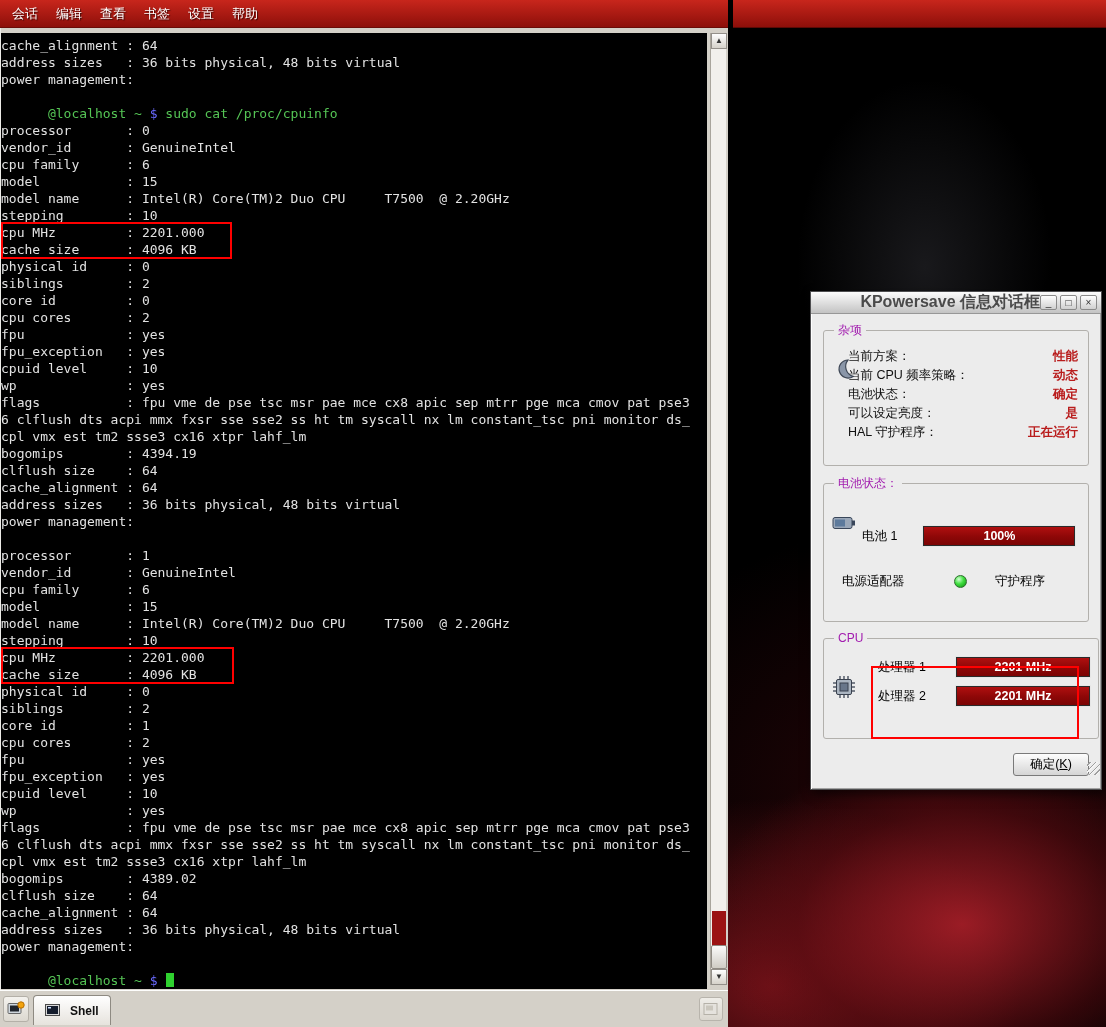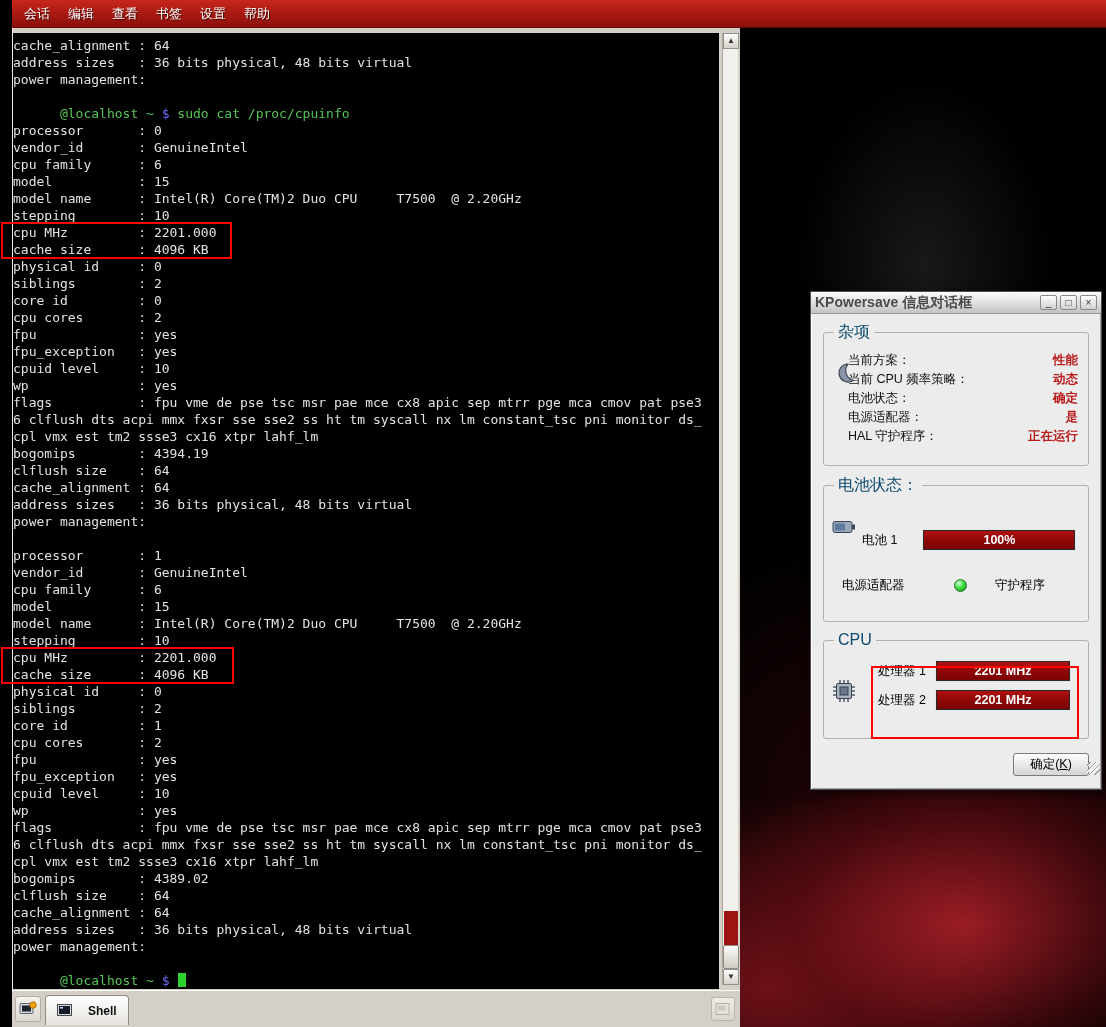--- a/index.html
+++ b/index.html
@@ -13,21 +13,21 @@
     background:
       radial-gradient(ellipse 300px 210px at 62% 90%, rgba(175,32,42,.85), rgba(95,12,18,.5) 55%, transparent 85%),
       radial-gradient(ellipse 330px 250px at 12% 96%, rgba(140,22,30,.8), transparent 75%),
       radial-gradient(ellipse 420px 330px at 55% 78%, rgba(70,9,14,.55), transparent 85%),
       radial-gradient(ellipse 170px 250px at 52% 26%, rgba(82,82,92,.30), transparent 75%),
       #000; }
   .video-topbar { position:absolute; left:733px; top:0; width:373px; height:28px; z-index:5;
     background:linear-gradient(#c8261c,#8d0f0a); border-bottom:1px solid #5c0a06; }
 
   
-  .konsole { position:absolute; left:0; top:0; width:728px; height:957px; background:#d4d0c8; z-index:10;margin-left:12px; }
+  .konsole { position:absolute; left:0; top:0; width:728px; height:957px; background:#d4d0c8; z-index:10; }
   .menubar { height:28px; background:linear-gradient(#c8261c,#8d0f0a); border-bottom:1px solid #6b0b07;
     display:flex; align-items:center; padding-left:3px; }
   .menu-item { color:#fff; font-size:13px; padding:0 9px; line-height:28px; cursor:default;
     text-shadow:1px 1px 1px rgba(0,0,0,.65); }
 
   .term-frame { position:absolute; left:0; top:28px; width:728px; height:962px; background:#d4d0c8;
     border-left:1px solid #ecebe7; }
   .term { position:absolute; left:0; top:5px; width:706px; height:956px; background:#000; overflow:hidden;
     font-family:"DejaVu Sans Mono","Liberation Mono",monospace; font-size:13px; color:#e2e2e2;
     padding:4px 0 0 0; }
@@ -45,39 +45,39 @@
   .sb-marker { position:absolute; left:1px; width:14px; top:862px; height:37px; background:#9b1313; }
   .sb-thumb { position:absolute; left:0; bottom:0; width:16px; height:24px;
     background:linear-gradient(#fbfbfa,#cfccc4); border:1px solid #8f8b83; border-radius:2px; cursor:grab; }
 
   
   .tabbar { position:absolute; left:0; top:990px; width:728px; height:37px; background:#d4d0c8; border-top:1px solid #fdfdfc; }
   .tbtn { position:absolute; width:26px; height:26px; top:5px; display:flex; align-items:center; justify-content:center;
     border:1px solid #b4b0a8; border-radius:3px; background:linear-gradient(#f4f2ee,#dcd8d0); cursor:pointer; }
   .tbtn.left { left:3px; }
   .tbtn.right { left:699px; width:24px; height:24px; top:6px; opacity:.85; }
-  .tab { position:absolute; left:33px; top:4px; height:30px; padding:0 11px; display:flex; align-items:center; gap:16px;
+  .tab { position:absolute; left:33px; top:4px; height:30px; padding:0 11px; display:flex; align-items:center; gap:10px;
     background:linear-gradient(#ffffff,#e6e3dd); border:1px solid #8e8a82; border-bottom:none;
     border-radius:4px 4px 0 0; cursor:pointer; }
   .tab-label { font-size:12px; font-weight:bold; color:#101010; }
 
   
   .dialog { position:absolute; left:810px; top:291px; width:292px; height:499px; z-index:40;
     background:#ececec; border:1px solid #4e4e50;
     box-shadow: inset 1px 1px 0 #fff, inset -1px -1px 0 #a2a2a2, 3px 4px 10px rgba(0,0,0,.6); }
   .titlebar { height:22px; background:linear-gradient(#fcfcfc,#c3c3c3); border-bottom:1px solid #979797;
     display:flex; align-items:center; padding:0 4px; }
-  .title { flex:1; text-align:left; font-size:14px; font-weight:bold; color:#4a4a4a; }
+  .title { flex:1; text-align:right; font-size:16px; font-weight:bold; color:#4a4a4a; }
   .winbtns { display:flex; gap:3px; }
   .wbtn { width:17px; height:15px; border:1px solid #8a8a8a; border-radius:2px;
     background:linear-gradient(#fefefe,#d0d0d0); color:#333; font-size:10px; line-height:13px; text-align:center; cursor:pointer; }
 
   .dlg-body { position:relative; padding:8px 12px 0; }
   fieldset.grp { position:relative; border:1px solid #b2b0ac; border-radius:3px; margin-bottom:9px; padding:4px 8px 6px; }
-  fieldset legend { font-size:16px; color:#0c4a6e; padding:0 4px; margin-left:2px; }
+  fieldset legend { font-size:12px; color:#a21caf; padding:0 4px; margin-left:2px; }
   .grp-misc { height:144px; } .grp-bat { height:147px; } .grp-cpu { height:108px; }
   .group-icon { position:absolute; left:8px; }
   .grp-misc .group-icon { top:18px; }
   .grp-bat  .group-icon { top:22px; }
   .grp-cpu  .group-icon { top:30px; }
 
   .info-rows { margin:4px 2px 0 16px; }
   .info-row { display:flex; justify-content:space-between; font-size:12.5px; line-height:19px; }
   .info-label { color:#111; }
   .info-value { font-weight:bold; color:#b91c1c; }
@@ -88,21 +88,21 @@
     color:#fff; font-weight:bold; font-size:12.5px; display:flex; align-items:center; justify-content:center; }
   .bat-row { display:flex; align-items:center; gap:26px; margin:30px 0 0 30px; font-size:12.5px; }
   .pbar.bat-bar { width:152px; }
   .adapter-row { display:flex; align-items:center; margin:27px 0 0 10px; font-size:12.5px; }
   .adapter-label { width:112px; }
   .led { width:13px; height:13px; border-radius:50%; border:1px solid #2c6e2c;
     background:radial-gradient(circle at 35% 30%, #d2ffd2, #3fdf3f 45%, #0f8a0f); }
   .adapter-status { margin-left:28px; }
 
   .cpu-rows { margin:8px 0 0 46px; }
-  .cpu-row { display:flex; align-items:center; gap:4px; margin-bottom:9px; }
+  .cpu-row { display:flex; align-items:center; gap:24px; margin-bottom:9px; }
   .cpu-label { font-size:12.5px; width:54px; }
   .pbar.cpu-bar { width:134px; }
 
   .okbtn { display:block; margin:14px 0 0 auto; width:76px; height:23px;
     background:linear-gradient(#fdfdfd,#d5d5d5); border:1px solid #7a7a7a; border-radius:3px;
     font-size:12.5px; font-family:inherit; color:#000; cursor:pointer; }
   .grip { position:absolute; right:1px; bottom:1px; width:13px; height:13px;
     background:repeating-linear-gradient(135deg, transparent 0 2px, #9e9e9e 2px 3px, #f5f5f5 3px 4px); cursor:nwse-resize; }
 
   
@@ -194,21 +194,21 @@
             </div>
             <div class="info-row">
               <span class="info-label">当前 CPU 频率策略：</span>
               <span class="info-value">动态</span>
             </div>
             <div class="info-row">
               <span class="info-label">电池状态：</span>
               <span class="info-value">确定</span>
             </div>
             <div class="info-row">
-              <span class="info-label">电源适配器：</span>
+              <span class="info-label">可以设定亮度：</span>
               <span class="info-value">是</span>
             </div>
             <div class="info-row">
               <span class="info-label">HAL 守护程序：</span>
               <span class="info-value">正在运行</span>
             </div>
           </div>
       </fieldset>
 
       <fieldset class="grp grp-bat">

